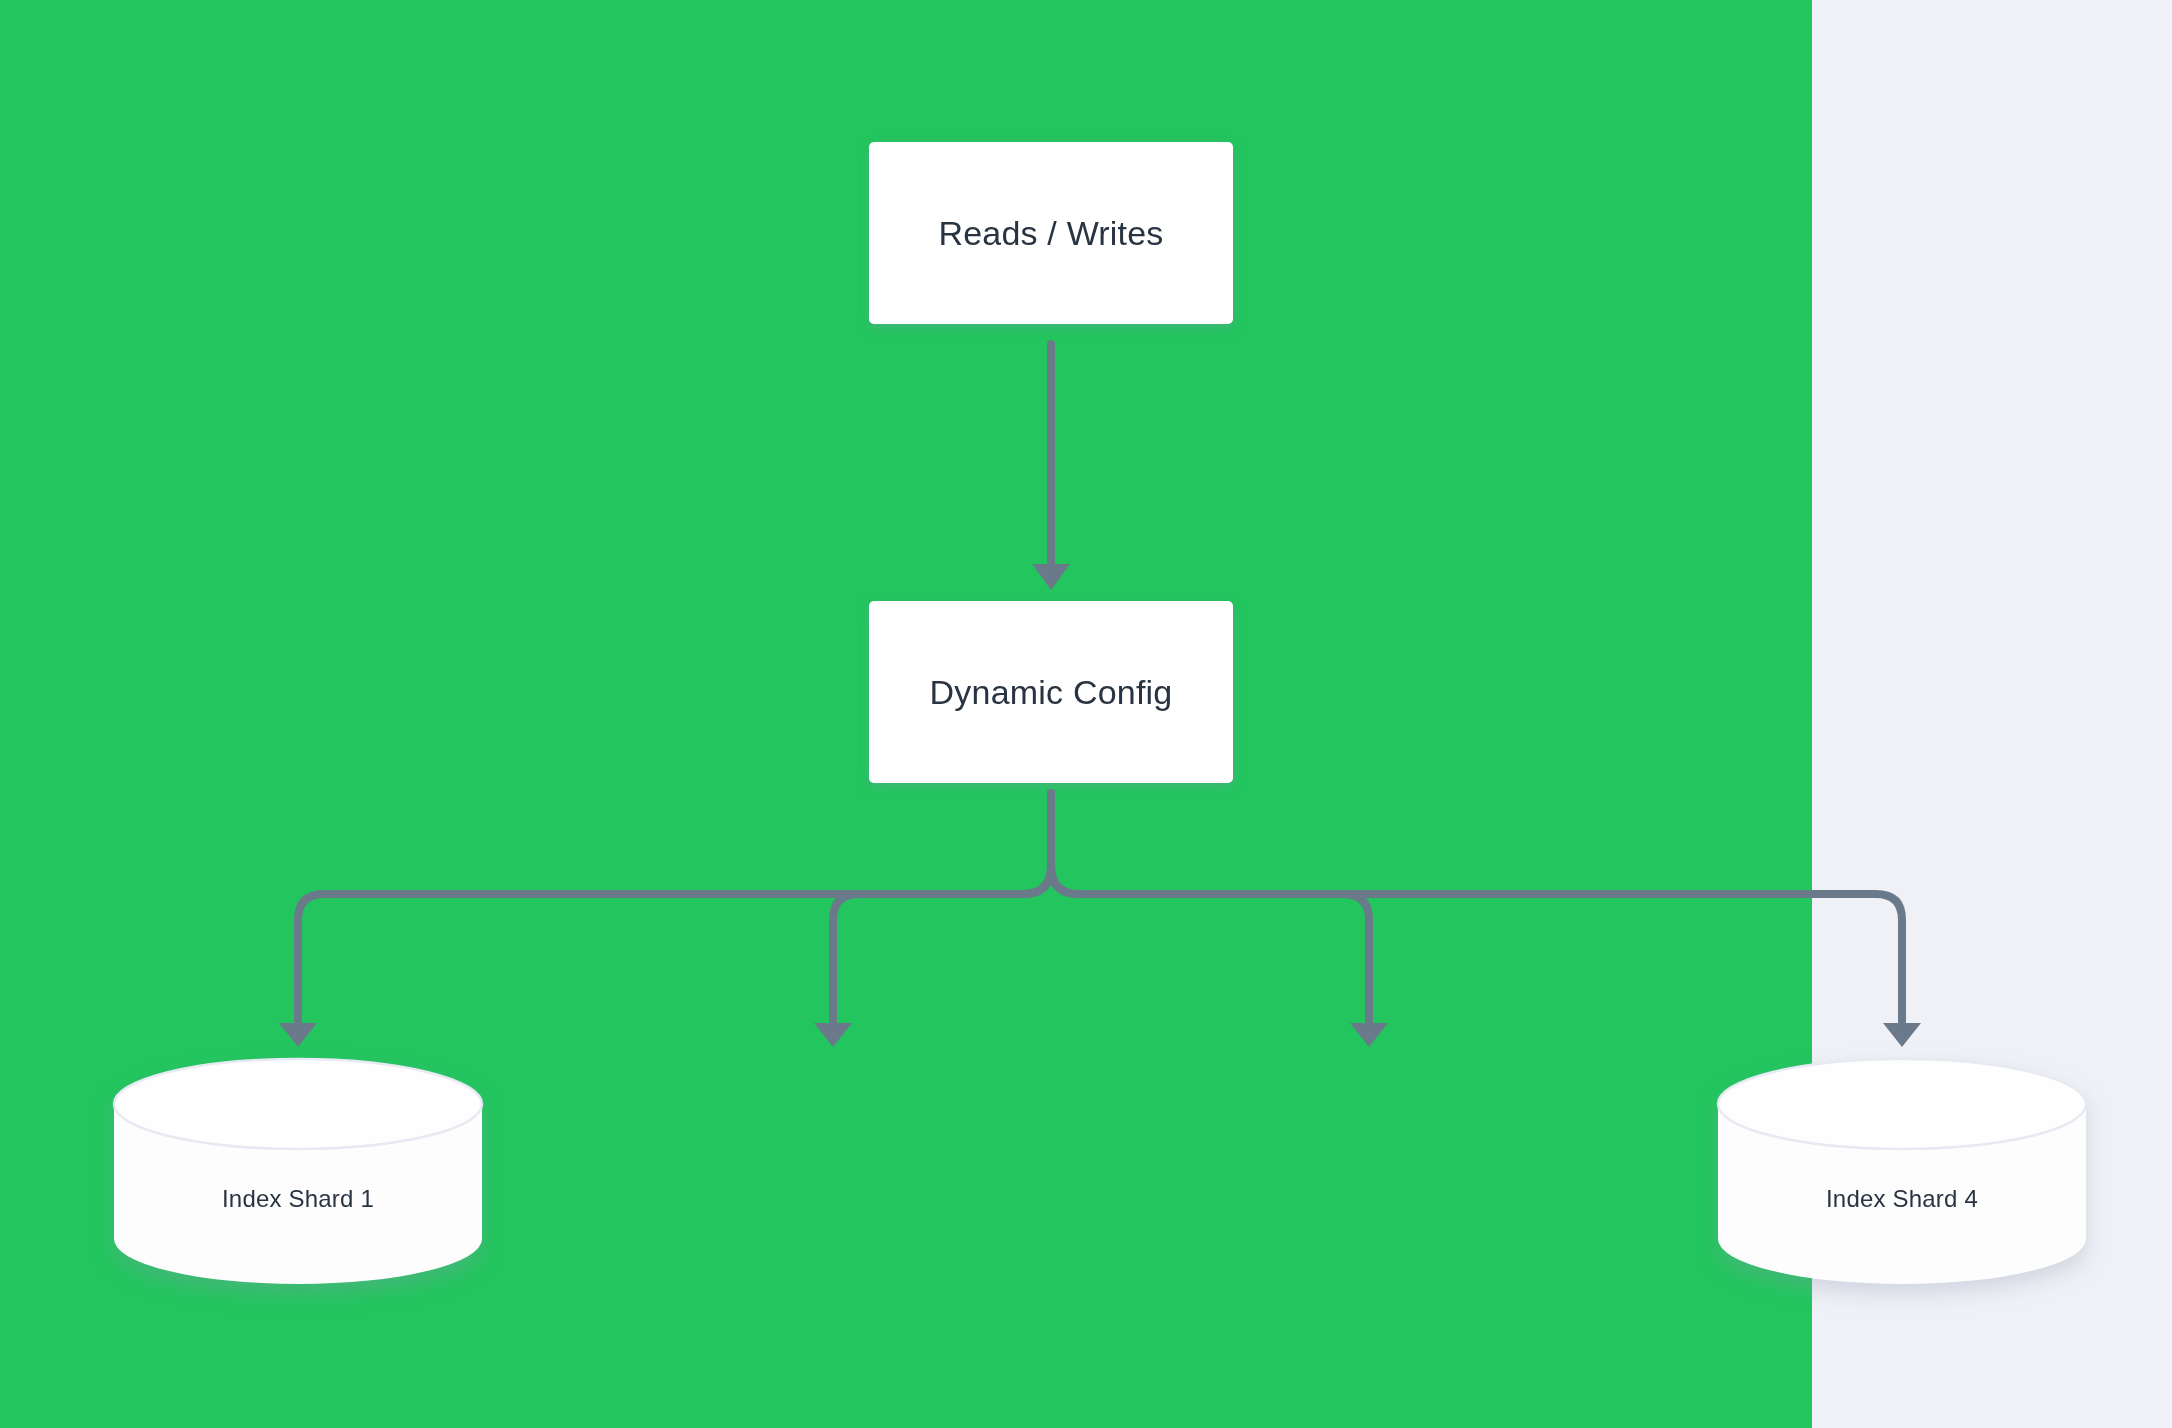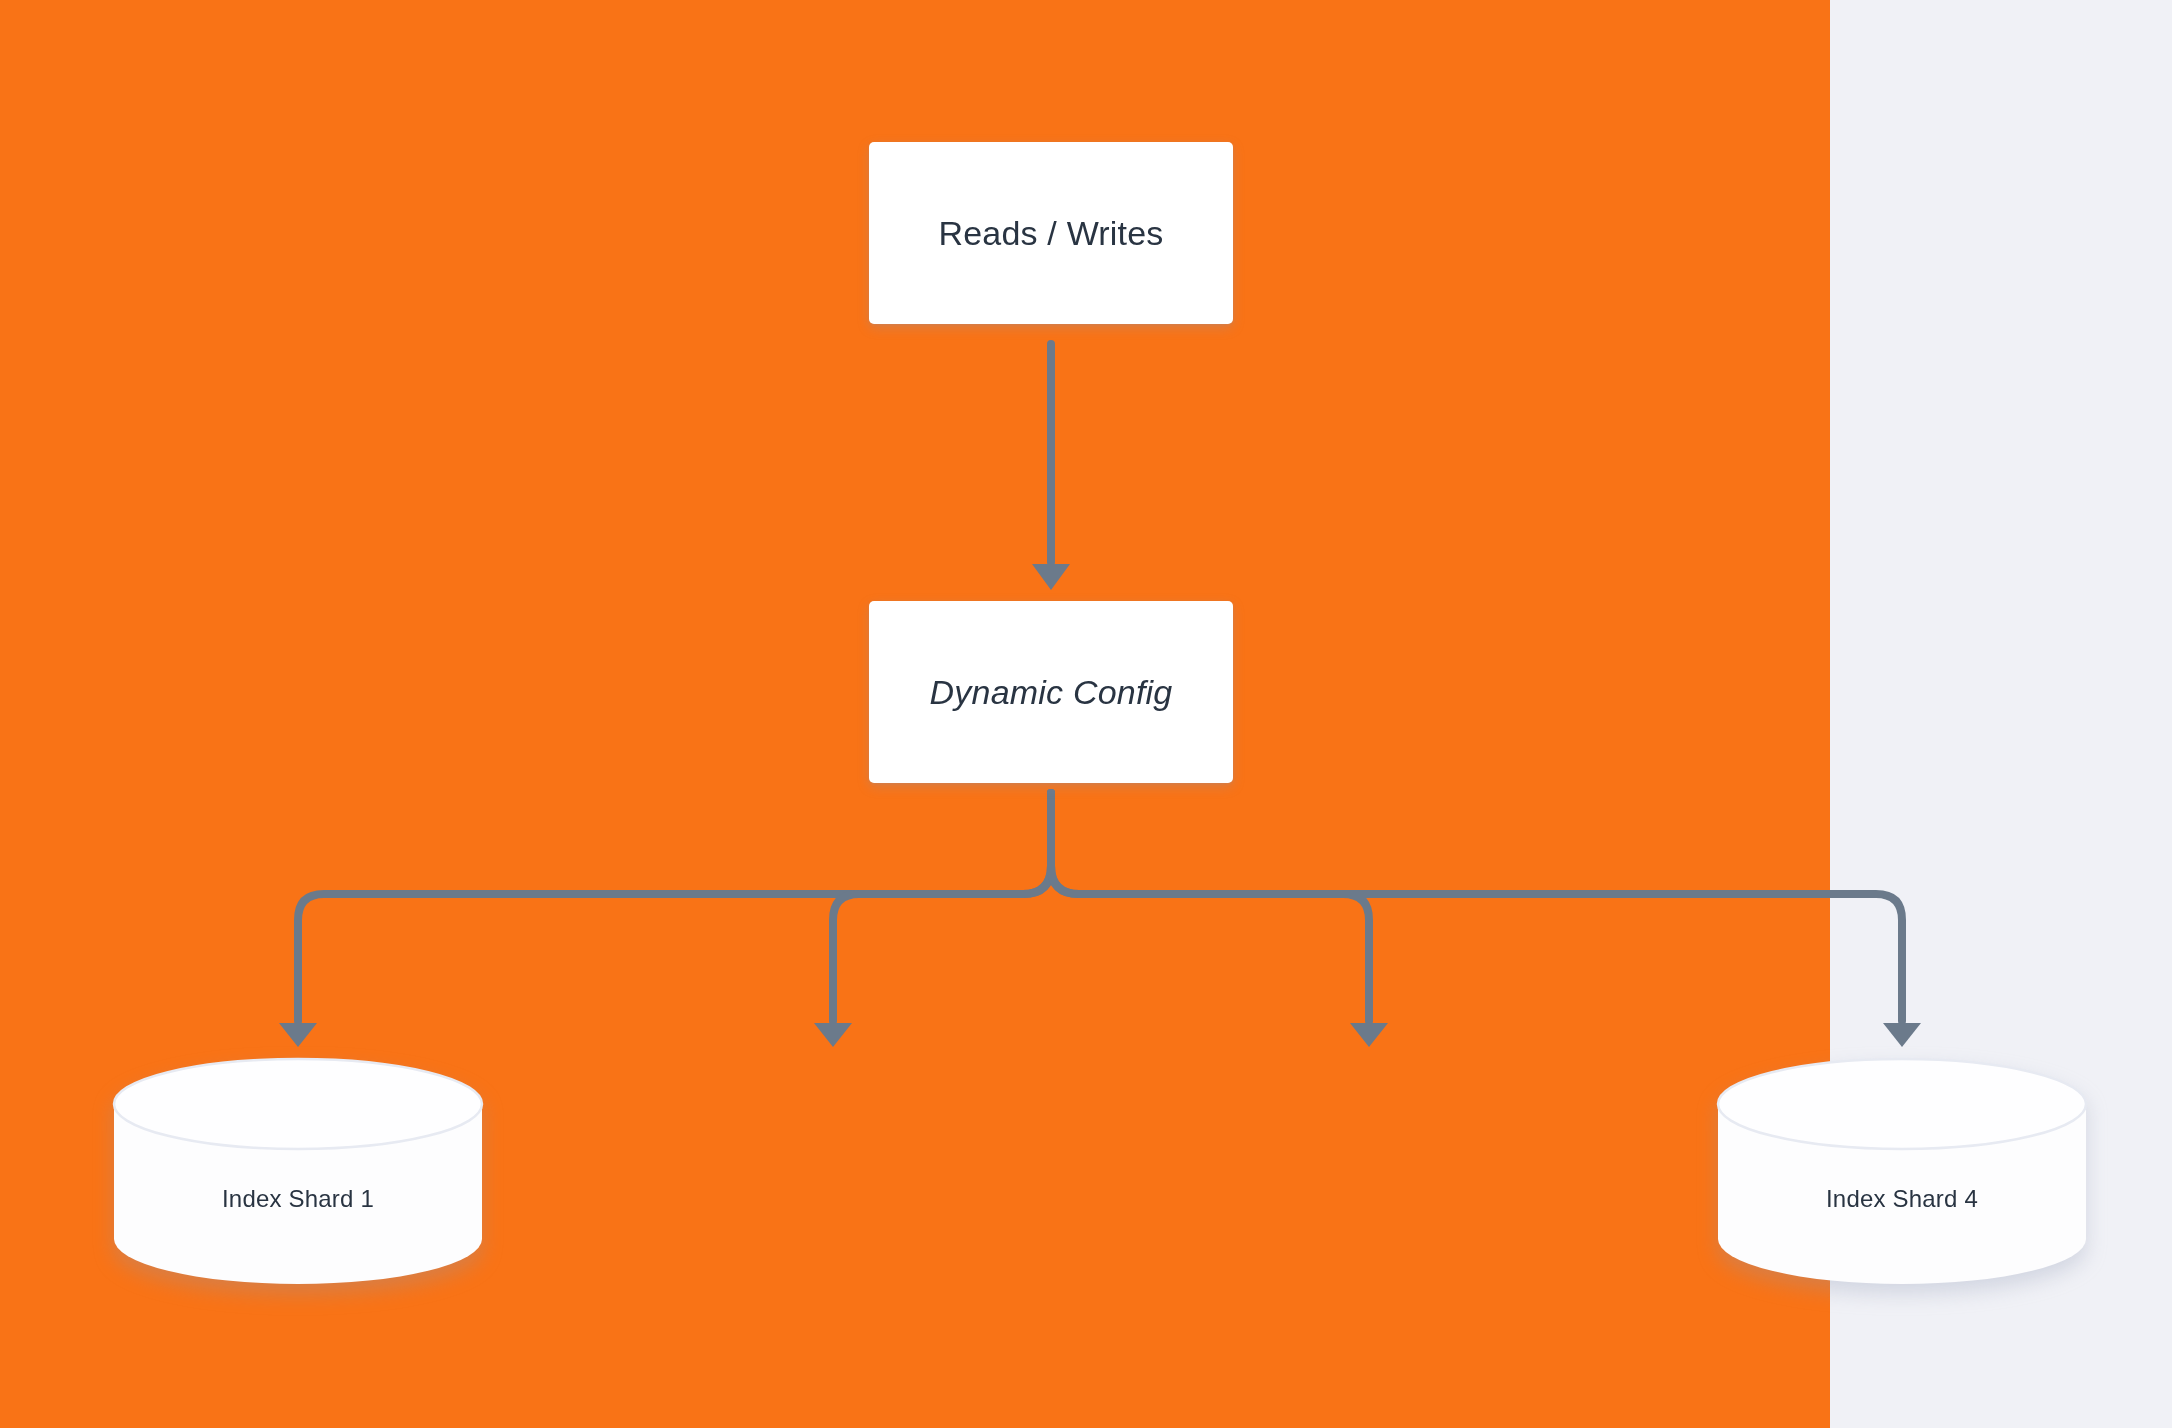--- a/index.html
+++ b/index.html
@@ -10,22 +10,21 @@
     width: 2172px;
     height: 1428px;
     background: #f0f1f6;
     font-family: "Liberation Sans", sans-serif;
     overflow: hidden;
   }
   #canvas {
     position: relative;
     width: 1812px;
     height: 1428px;
-    background: #f97316;
-    padding-left: 18px;
+    background: #22c55e;
   }
   #connector-layer {
     position: absolute;
     left: 0; top: 0;
     width: 2172px;
     height: 1428px;
     pointer-events: none;
   }
   .edge-path {
     fill: none;
@@ -100,21 +99,21 @@
     <path class="arrow-head" d="M 1350 1023 L 1388 1023 L 1369 1047 Z"></path>
 
     <path class="edge-path" d="M 1051 793 L 1051 866 Q 1051 894 1079 894 L 1876 894 Q 1902 894 1902 920 L 1902 1021"></path>
     <path class="arrow-head" d="M 1883 1023 L 1921 1023 L 1902 1047 Z"></path>
   </svg>
 
   <div class="rect-node" style="left: 869px; top: 142px;">
     <span class="node-label">Reads / Writes</span>
   </div>
 
-  <div class="rect-node" style="left: 869px; top: 601px; font-style: italic;">
+  <div class="rect-node" style="left: 869px; top: 601px;">
     <span class="node-label">Dynamic Config</span>
   </div>
 
   <div class="cyl-node" style="left: 112px;">
     <svg width="372" height="230" viewBox="0 0 372 230">
       <path class="cyl-body" d="M 2 47 L 2 182 A 184 45 0 0 0 370 182 L 370 47 A 184 45 0 0 0 2 47 Z"></path>
       <ellipse class="cyl-top" cx="186" cy="47" rx="184" ry="45"></ellipse>
     </svg>
     <div class="cyl-label">Index Shard 1</div>
   </div>

